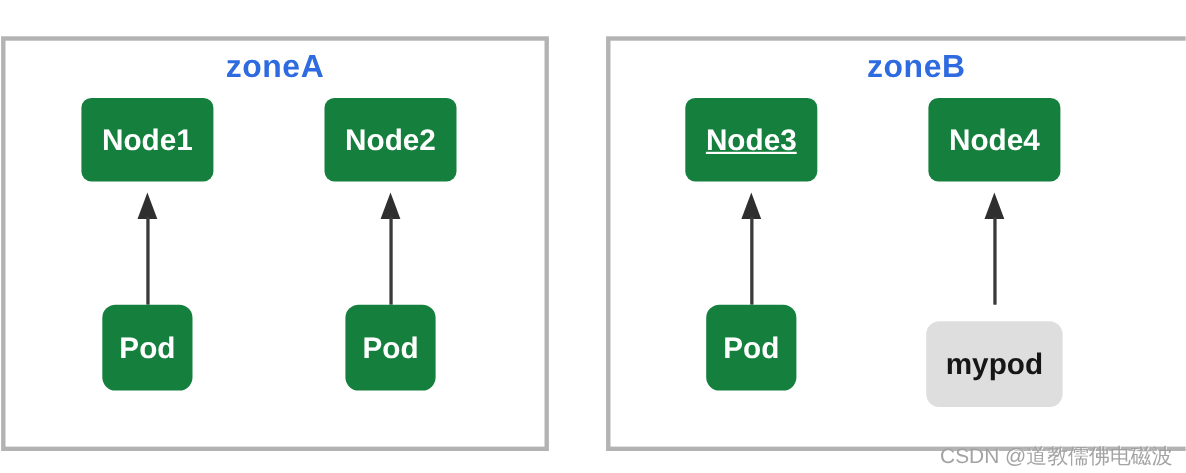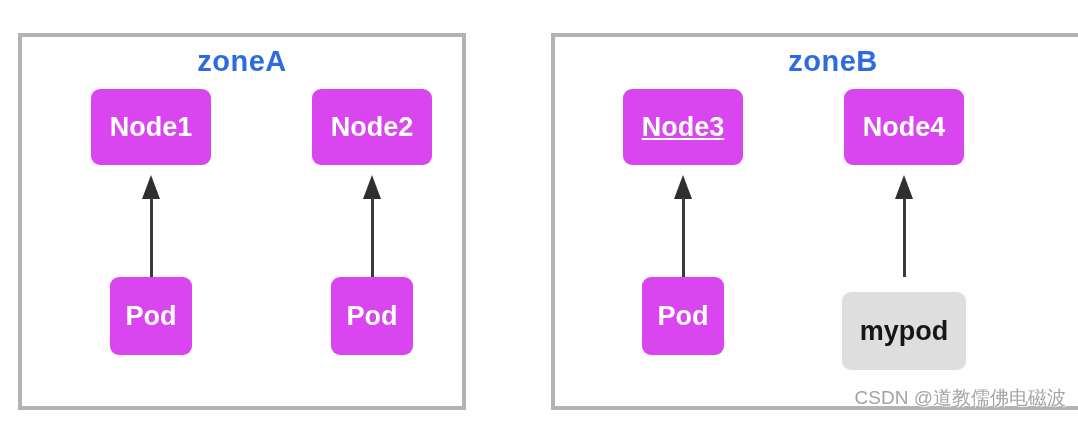--- a/index.html
+++ b/index.html
@@ -16,47 +16,47 @@
     overflow: hidden;
   }
   .zone {
     position: absolute;
     top: 33px;
     height: 377px;
     border: 4px solid #b3b3b3;
     box-sizing: border-box;
     background: #ffffff;
   }
-  .zone-a { left: 18px;  width: 448px; }
+  .zone-a { left: 1px;  width: 498px; }
   .zone-b { left: 551px; width: 564px; }
   .zone-title {
     position: absolute;
     top: 8px;
     left: 0;
     width: 100%;
     text-align: center;
     font-size: 29px;
     font-weight: 600;
     color: #2e6be0;
     letter-spacing: 0.5px;
   }
   .node-box, .pod-box {
     position: absolute;
     box-sizing: border-box;
     border-radius: 9px;
     display: flex;
     align-items: center;
     justify-content: center;
-    background: #d946ef;
+    background: #15803d;
     color: #ffffff;
     font-size: 27px;
     font-weight: 600;
   }
   .node-box { width: 120px; height: 76px; top: 52px; }
-  .pod-box  { width: 82px;  height: 78px; top: 240px; }
+  .pod-box  { width: 82px;  height: 78px; top: 240px; border-radius: 12px; }
   .pod-box.highlight {
     width: 124px;
     background: #dedede;
     color: #161616;
     top: 239px;
     margin-top: 16px;
   }
   .arrow {
     position: absolute;
     top: 138px;
@@ -77,21 +77,21 @@
     position: absolute;
     top: 22px;
     left: 7.5px;
     width: 3px;
     height: 80px;
     background: #3a3a3a;
   }
   .watermark {
     position: absolute;
     right: 12px;
-    bottom: 19px;
+    bottom: 2px;
     font-size: 19px;
     color: rgba(158, 158, 158, 0.95);
     text-shadow: 1px 1px 0 rgba(255,255,255,0.8);
     white-space: nowrap;
   }
   
   .za .c1 .node-box { left: 69px; }   .za .c1 .pod-box { left: 88px; }   .za .c1 .arrow { left: 120px; }
   .za .c2 .node-box { left: 290px; }  .za .c2 .pod-box { left: 309px; }  .za .c2 .arrow { left: 341px; }
   .zb .c1 .node-box { left: 68px; text-decoration: underline; }   .zb .c1 .pod-box { left: 87px; }   .zb .c1 .arrow { left: 119px; }
   .zb .c2 .node-box { left: 289px; }  .zb .c2 .pod-box { left: 287px; }  .zb .c2 .arrow { left: 340px; }

